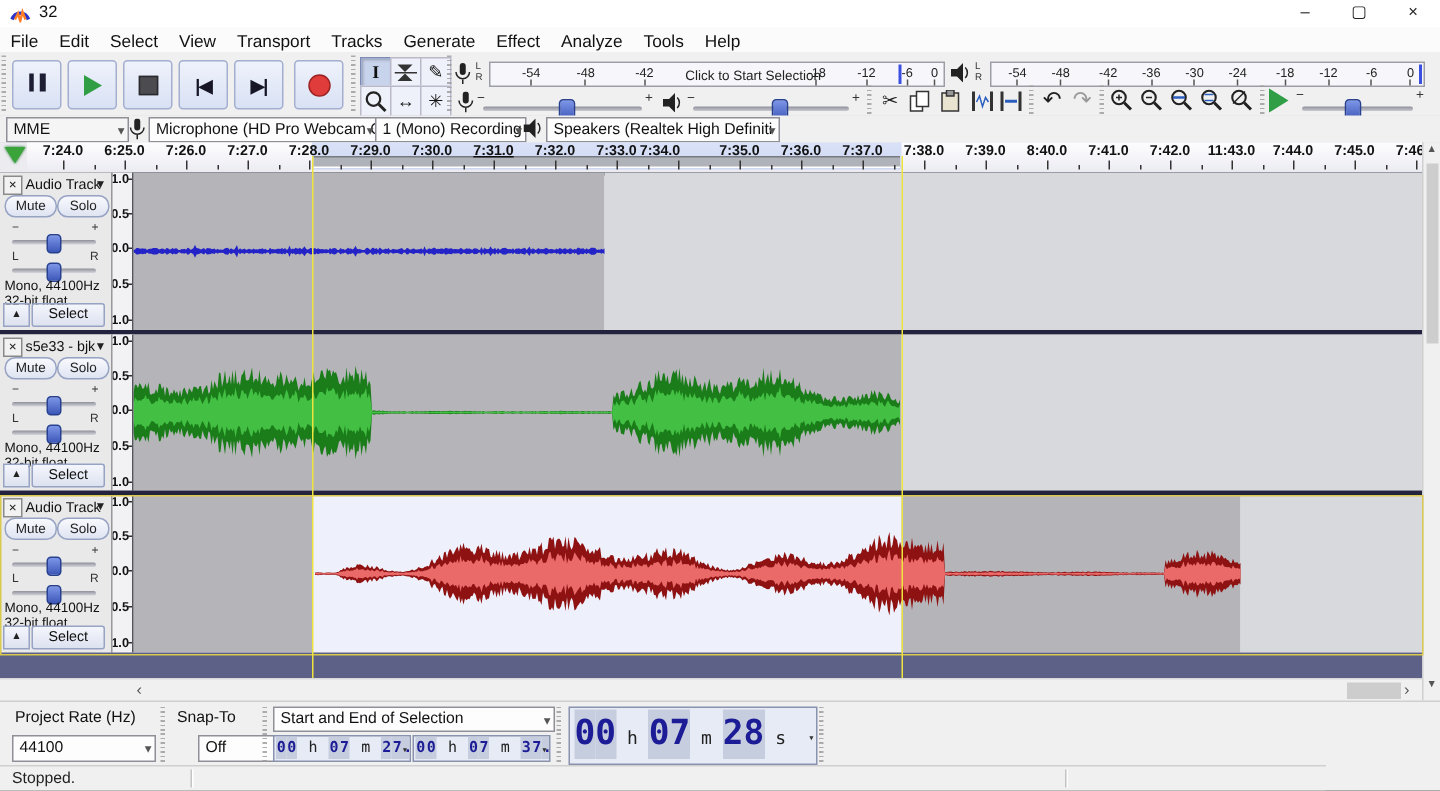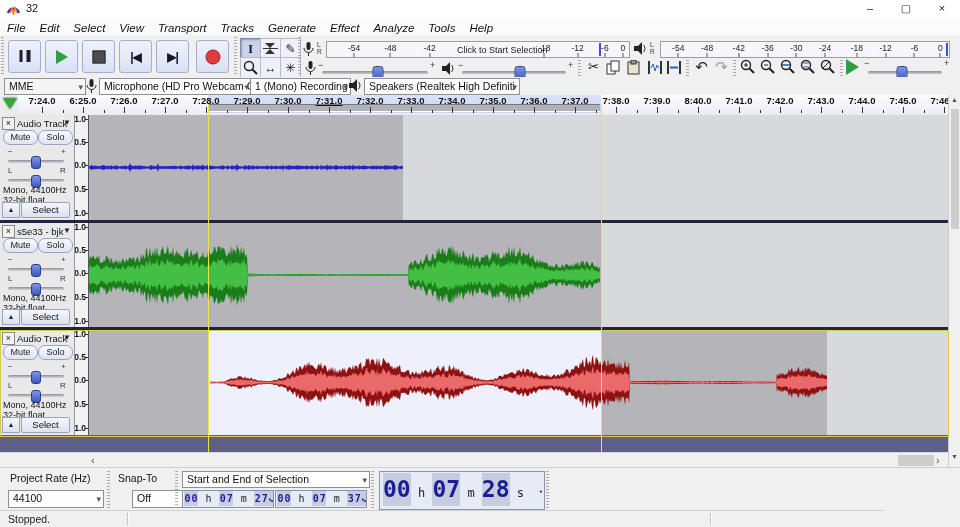--- a/index.html
+++ b/index.html
@@ -5,21 +5,21 @@
   html,body{margin:0;padding:0;background:#777;}
   #app{position:relative;width:960px;height:527px;background:#f0f0f0;
        font-family:"Liberation Sans",sans-serif;overflow:hidden;color:#111;}
   .abs{position:absolute;}
   
   #titlebar{left:0;top:0;width:960px;height:18px;background:#fff;border-bottom:1px solid #f0f0f0;}
   #title-text{left:26px;top:2px;font-size:11px;}
   .winbtn{top:0;width:36px;height:18px;text-align:center;font-size:11px;line-height:17px;color:#222;}
   
   #menubar{left:0;top:18px;width:960px;height:17px;background:#fbfbfb;border-bottom:1px solid #e8e8e8;}
-  .menuitem{display:inline-block;padding:2px 7px 0 7px;font-size:11.5px;color:#111;font-style:italic;}
+  .menuitem{display:inline-block;padding:2px 7px 0 7px;font-size:11.5px;color:#111;}
   
   #toolbars{left:0;top:35px;width:960px;height:42px;background:#f0f0f0;border-bottom:1px solid #d8d8d8;}
   .grip{width:3px;background:repeating-linear-gradient(#9a9a9a 0 1px,transparent 1px 3px);opacity:.8;}
   .tbtn-big{width:31px;height:31px;top:5px;background:linear-gradient(#eef2fb,#d9e1f4);
             border:1px solid #a3aed0;border-radius:3px;}
   .ticon{position:absolute;left:50%;top:50%;transform:translate(-50%,-50%);}
   .pausebars i{display:inline-block;width:3.5px;height:12px;background:#1d1d33;margin:0 2px;}
   .playtri{width:0;height:0;border-left:12px solid #2f9e44;border-top:7px solid transparent;border-bottom:7px solid transparent;}
   .stopsq{width:11px;height:11px;background:#4c4c50;border:1px solid #2a2a2e;}
   .skb{font-size:12px;font-weight:bold;color:#161626;letter-spacing:-1px;}
@@ -373,21 +373,21 @@
           <i class="rtick" style="left: 290.5px; height: 3px;"></i>
           <span class="rlabel" style="left: 289px; text-decoration: underline;">7:31.0</span>
           <i class="rtick" style="left: 311px; height: 6px;"></i>
           <i class="rtick" style="left: 331.5px; height: 3px;"></i>
           <span class="rlabel" style="left: 330px;">7:32.0</span>
           <i class="rtick" style="left: 352px; height: 6px;"></i>
           <i class="rtick" style="left: 372.5px; height: 3px;"></i>
           <span class="rlabel" style="left: 371px;">7:33.0</span>
           <i class="rtick" style="left: 393px; height: 6px;"></i>
           <i class="rtick" style="left: 413.5px; height: 3px;"></i>
-          <span class="rlabel" style="left: 412px;">7:34.0</span>
+          <span class="rlabel" style="left: 400px;">7:34.0</span>
           <i class="rtick" style="left: 434px; height: 6px;"></i>
           <i class="rtick" style="left: 454.5px; height: 3px;"></i>
           <span class="rlabel" style="left: 453px;">7:35.0</span>
           <i class="rtick" style="left: 475px; height: 6px;"></i>
           <i class="rtick" style="left: 495.5px; height: 3px;"></i>
           <span class="rlabel" style="left: 494px;">7:36.0</span>
           <i class="rtick" style="left: 516px; height: 6px;"></i>
           <i class="rtick" style="left: 536.5px; height: 3px;"></i>
           <span class="rlabel" style="left: 535px;">7:37.0</span>
           <i class="rtick" style="left: 557px; height: 6px;"></i>
@@ -400,21 +400,21 @@
           <i class="rtick" style="left: 659.5px; height: 3px;"></i>
           <span class="rlabel" style="left: 658px;">8:40.0</span>
           <i class="rtick" style="left: 680px; height: 6px;"></i>
           <i class="rtick" style="left: 700.5px; height: 3px;"></i>
           <span class="rlabel" style="left: 699px;">7:41.0</span>
           <i class="rtick" style="left: 721px; height: 6px;"></i>
           <i class="rtick" style="left: 741.5px; height: 3px;"></i>
           <span class="rlabel" style="left: 740px;">7:42.0</span>
           <i class="rtick" style="left: 762px; height: 6px;"></i>
           <i class="rtick" style="left: 782.5px; height: 3px;"></i>
-          <span class="rlabel" style="left: 781px;">7:43.0</span>
+          <span class="rlabel" style="left: 781px;">11:43.0</span>
           <i class="rtick" style="left: 803px; height: 6px;"></i>
           <i class="rtick" style="left: 823.5px; height: 3px;"></i>
           <span class="rlabel" style="left: 822px;">7:44.0</span>
           <i class="rtick" style="left: 844px; height: 6px;"></i>
           <i class="rtick" style="left: 864.5px; height: 3px;"></i>
           <span class="rlabel" style="left: 863px;">7:45.0</span>
           <i class="rtick" style="left: 885px; height: 6px;"></i>
           <i class="rtick" style="left: 905.5px; height: 3px;"></i>
           <span class="rlabel" style="left: 904px;">7:46.0</span>
           <i class="rtick" style="left: 926px; height: 6px;"></i>

